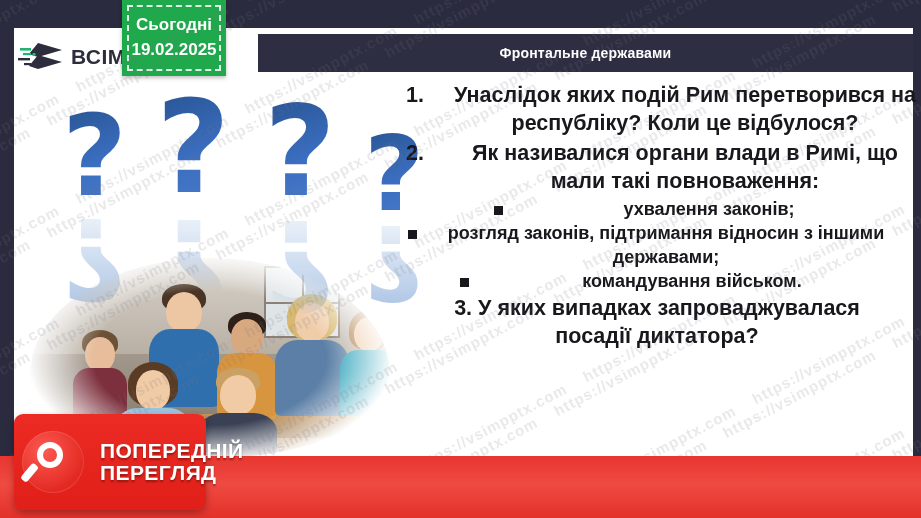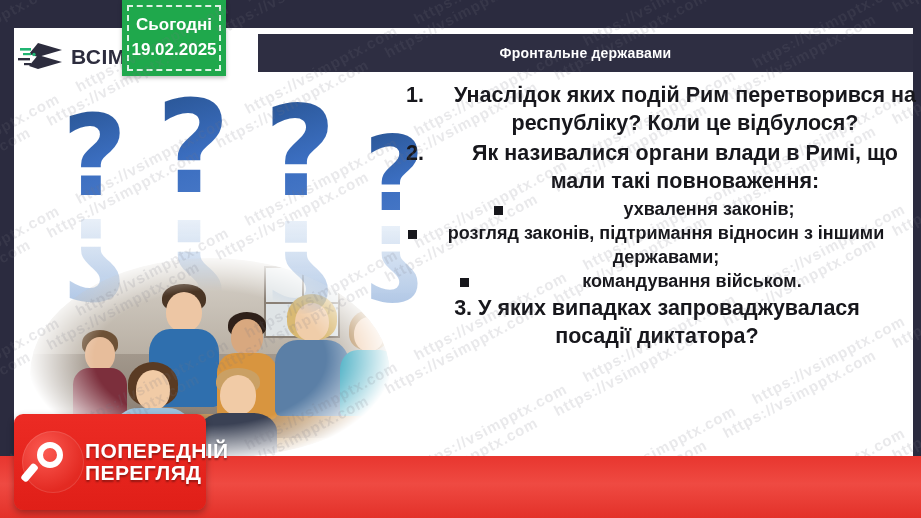--- a/index.html
+++ b/index.html
@@ -118,21 +118,21 @@
     text-shadow:0 1px 2px rgba(0,0,0,.28);
   }
   .redbanner .l{white-space:nowrap;}
 
   
   .preview{
     position:absolute;left:14px;bottom:8px;width:192px;height:96px;
     background:linear-gradient(180deg,#ec2b24 0%,#e01f18 100%);
     border-radius:9px;
     box-shadow:0 3px 7px rgba(0,0,0,.3);
-    display:flex;align-items:center;gap:1px;padding:12px 8px;
+    display:flex;align-items:center;gap:16px;padding:12px 8px;
     box-sizing:border-box;
   }
   .preview .circ{
     flex:0 0 auto;width:62px;height:62px;border-radius:50%;
     background:radial-gradient(circle at 36% 32%,#fc5a52,#e32a22 70%);
     position:relative;
     box-shadow:inset 0 0 0 1px rgba(255,255,255,.12);
   }
   .preview .circ .ring{
     position:absolute;left:15px;top:11px;width:26px;height:26px;border-radius:50%;

